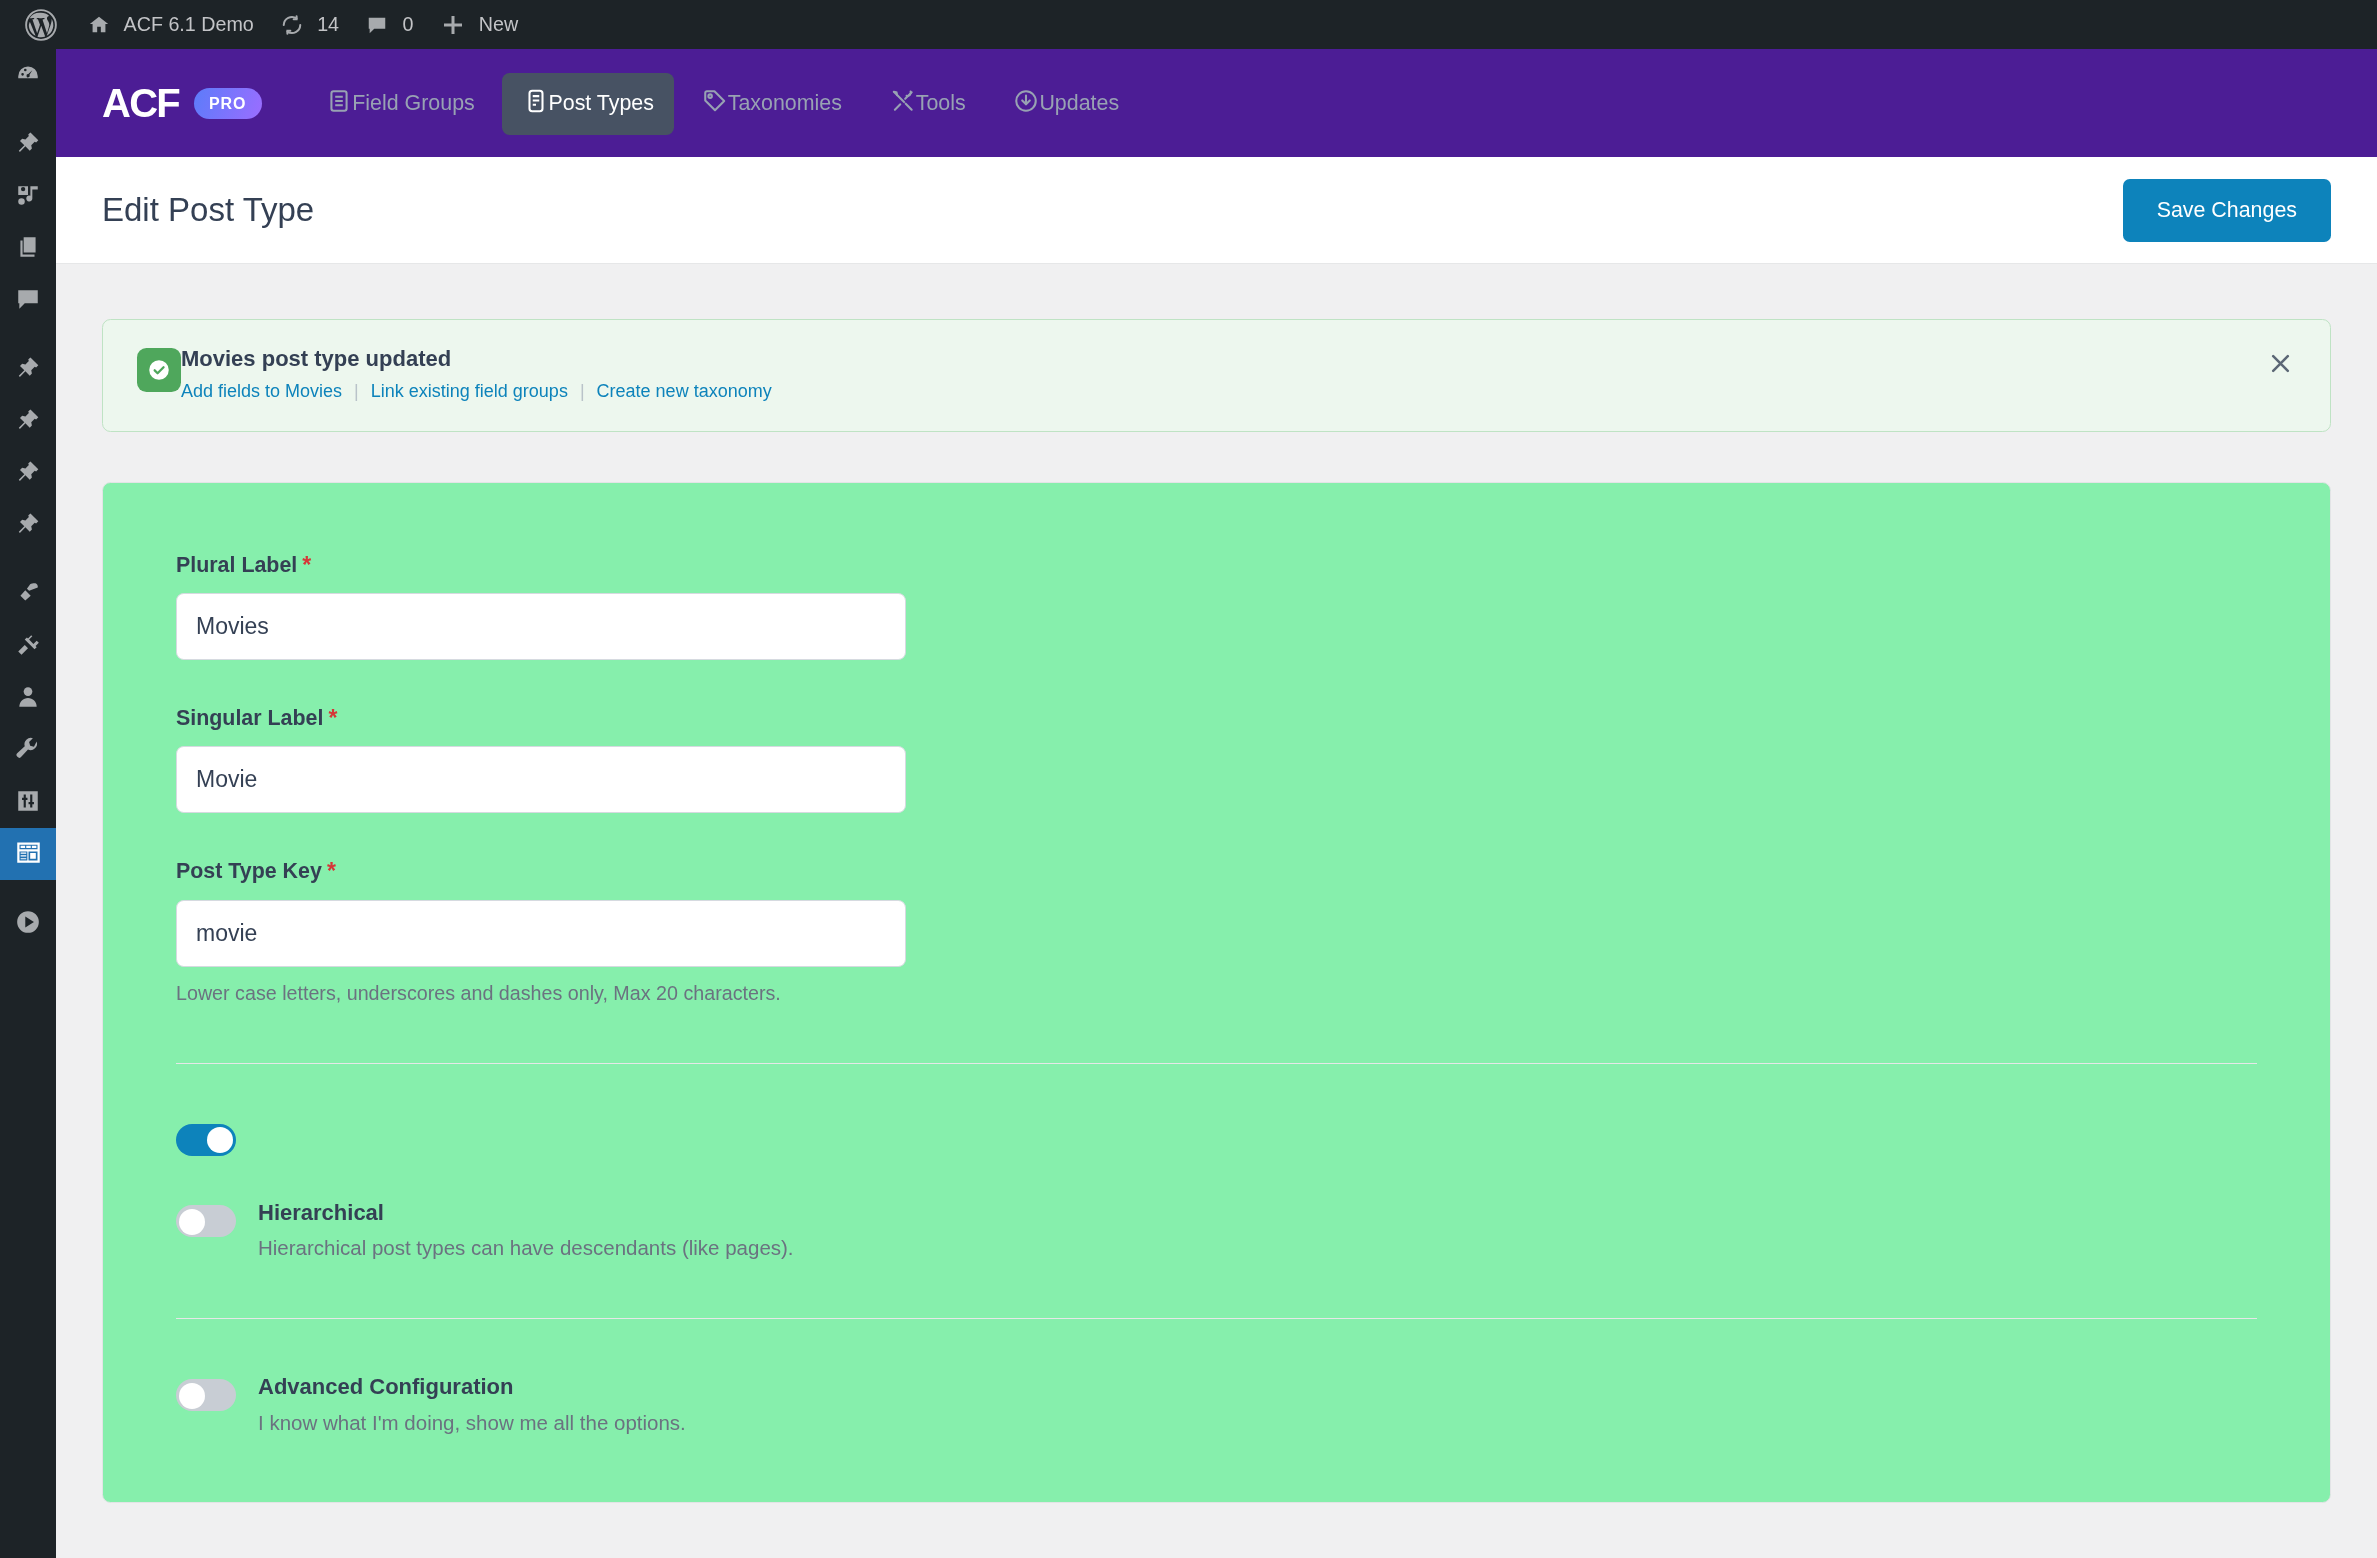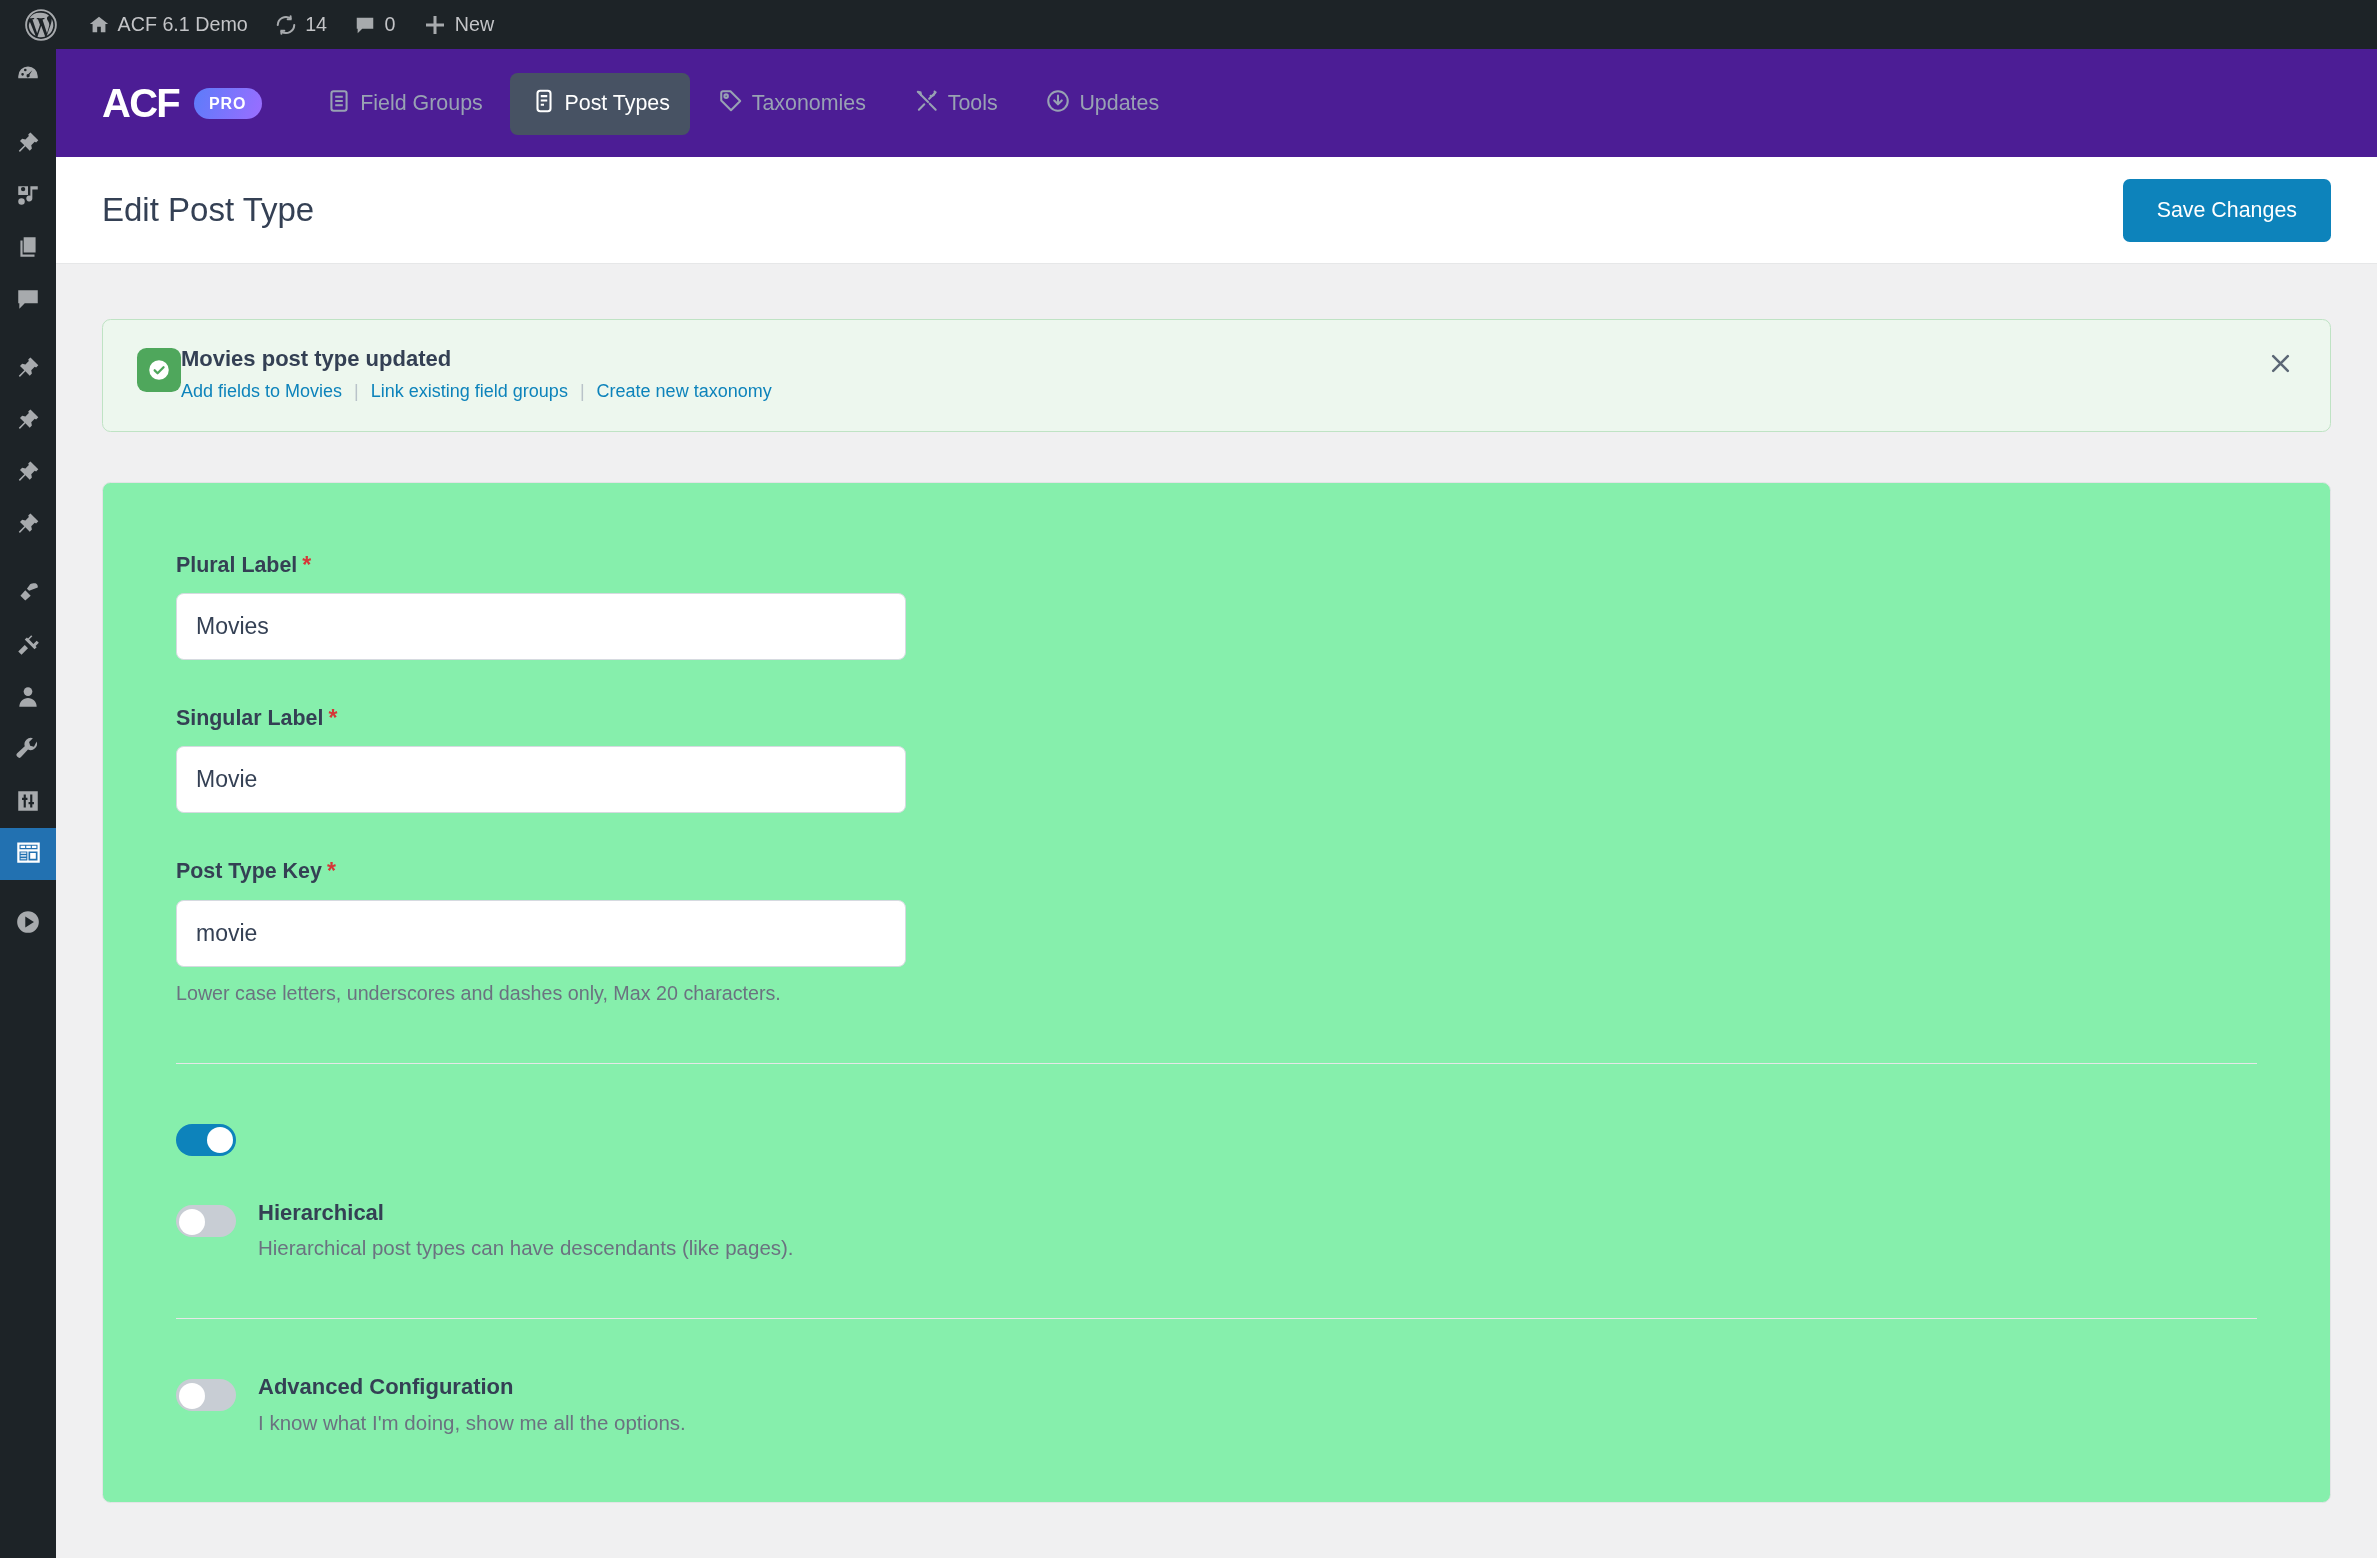--- a/index.html
+++ b/index.html
@@ -10,21 +10,21 @@
     overflow:hidden;
   }
 
   
   .adminbar{
     position:absolute; top:0; left:0; width:2377px; height:49px;
     background:#1d2327; display:flex; align-items:center;
     padding-left:8.5px; z-index:50;
   }
   .ab-item{
-    display:flex; align-items:center; gap:8px;
+    display:flex; align-items:center; gap:14px;
     height:49px; padding:0 13.7px; color:#c3c4c7;
     font-size:19.7px; white-space:nowrap;
   }
   .ab-item .glyph{ display:flex; align-items:center; }
   .wp-logo{ width:38px; height:38px; }
 
   
   .wpsidebar{
     position:absolute; top:49px; left:0; width:56px; height:1510px;
     background:#1d2327; z-index:40;
@@ -54,21 +54,21 @@
   .acf-word{
     font-size:40px; font-weight:bold; color:#fff;
     letter-spacing:-1.7px; font-family:"Liberation Sans", sans-serif;
   }
   .pro-badge{
     background:linear-gradient(110deg,#5c7cfa 0%,#9b6dff 100%);
     color:#fff; font-size:16px; font-weight:bold; letter-spacing:0.9px;
     padding:6.8px 15.4px; border-radius:19px;
   }
   .acf-tab{
-    display:flex; align-items:center; gap:8px;
+    display:flex; align-items:center; gap:0;
     height:62px; padding:0 20.5px; border-radius:7.7px;
     color:#98a2b3; font-size:21.4px; white-space:nowrap;
     margin-right:6.8px;
   }
   .acf-tab svg{ stroke:#98a2b3; }
   .acf-tab.active{ background:#475263; color:#fff; }
   .acf-tab.active svg{ stroke:#fff; }
 
   
   .titlebar{

